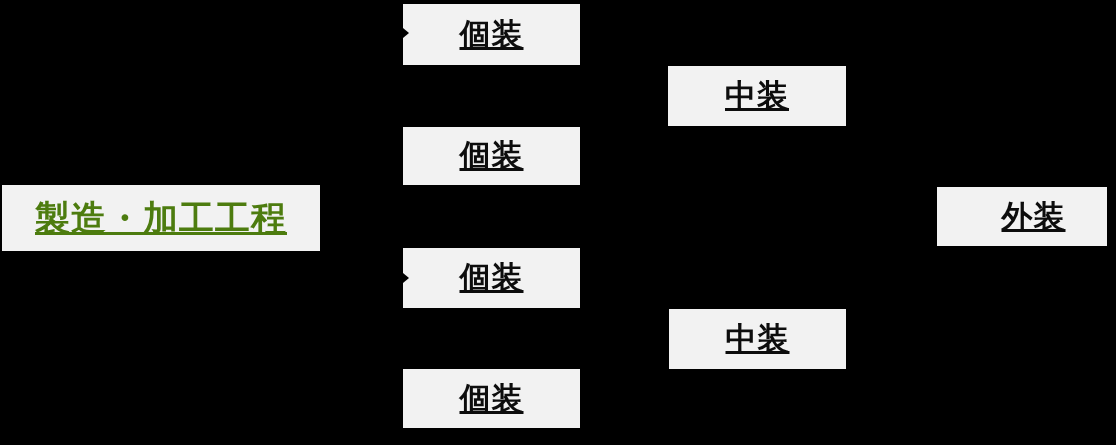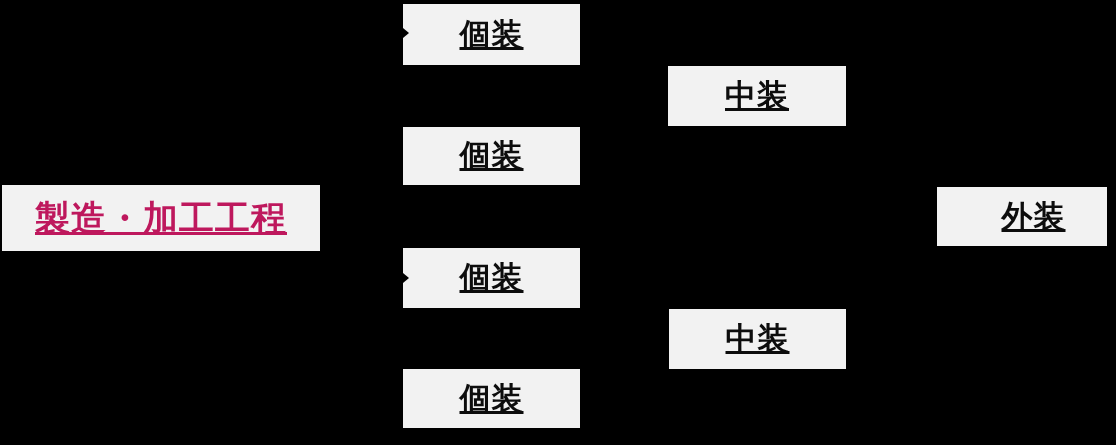--- a/index.html
+++ b/index.html
@@ -43,21 +43,21 @@
     height: 0;
     border-top: 5px solid transparent;
     border-bottom: 5px solid transparent;
   }
   #tip-koso1 { left: 403px; top: 28px;  }
   #tip-koso3 { left: 403px; top: 273px; }
 </style>
 </head>
 <body style="background: rgb(0, 0, 0);">
 
-<div class="node" id="node-process" style="background: rgb(242, 242, 242); color: #be185d;">製造・加工工程</div>
+<div class="node" id="node-process" style="background: rgb(242, 242, 242); color: #4d7c0f;">製造・加工工程</div>
 
 <div class="node" id="node-koso1" style="background: rgb(242, 242, 242); color: rgb(13, 13, 13);">個装</div>
 <div class="node" id="node-koso2" style="background: rgb(242, 242, 242); color: rgb(13, 13, 13);">個装</div>
 <div class="node" id="node-koso3" style="background: rgb(242, 242, 242); color: rgb(13, 13, 13);">個装</div>
 <div class="node" id="node-koso4" style="background: rgb(242, 242, 242); color: rgb(13, 13, 13);">個装</div>
 
 <div class="node" id="node-chuso1" style="background: rgb(242, 242, 242); color: rgb(13, 13, 13);">中装</div>
 <div class="node" id="node-chuso2" style="background: rgb(242, 242, 242); color: rgb(13, 13, 13);">中装</div>
 
 <div class="node" id="node-gaiso" style="background: rgb(242, 242, 242); color: rgb(13, 13, 13); padding-left: 23px;">外装</div>

